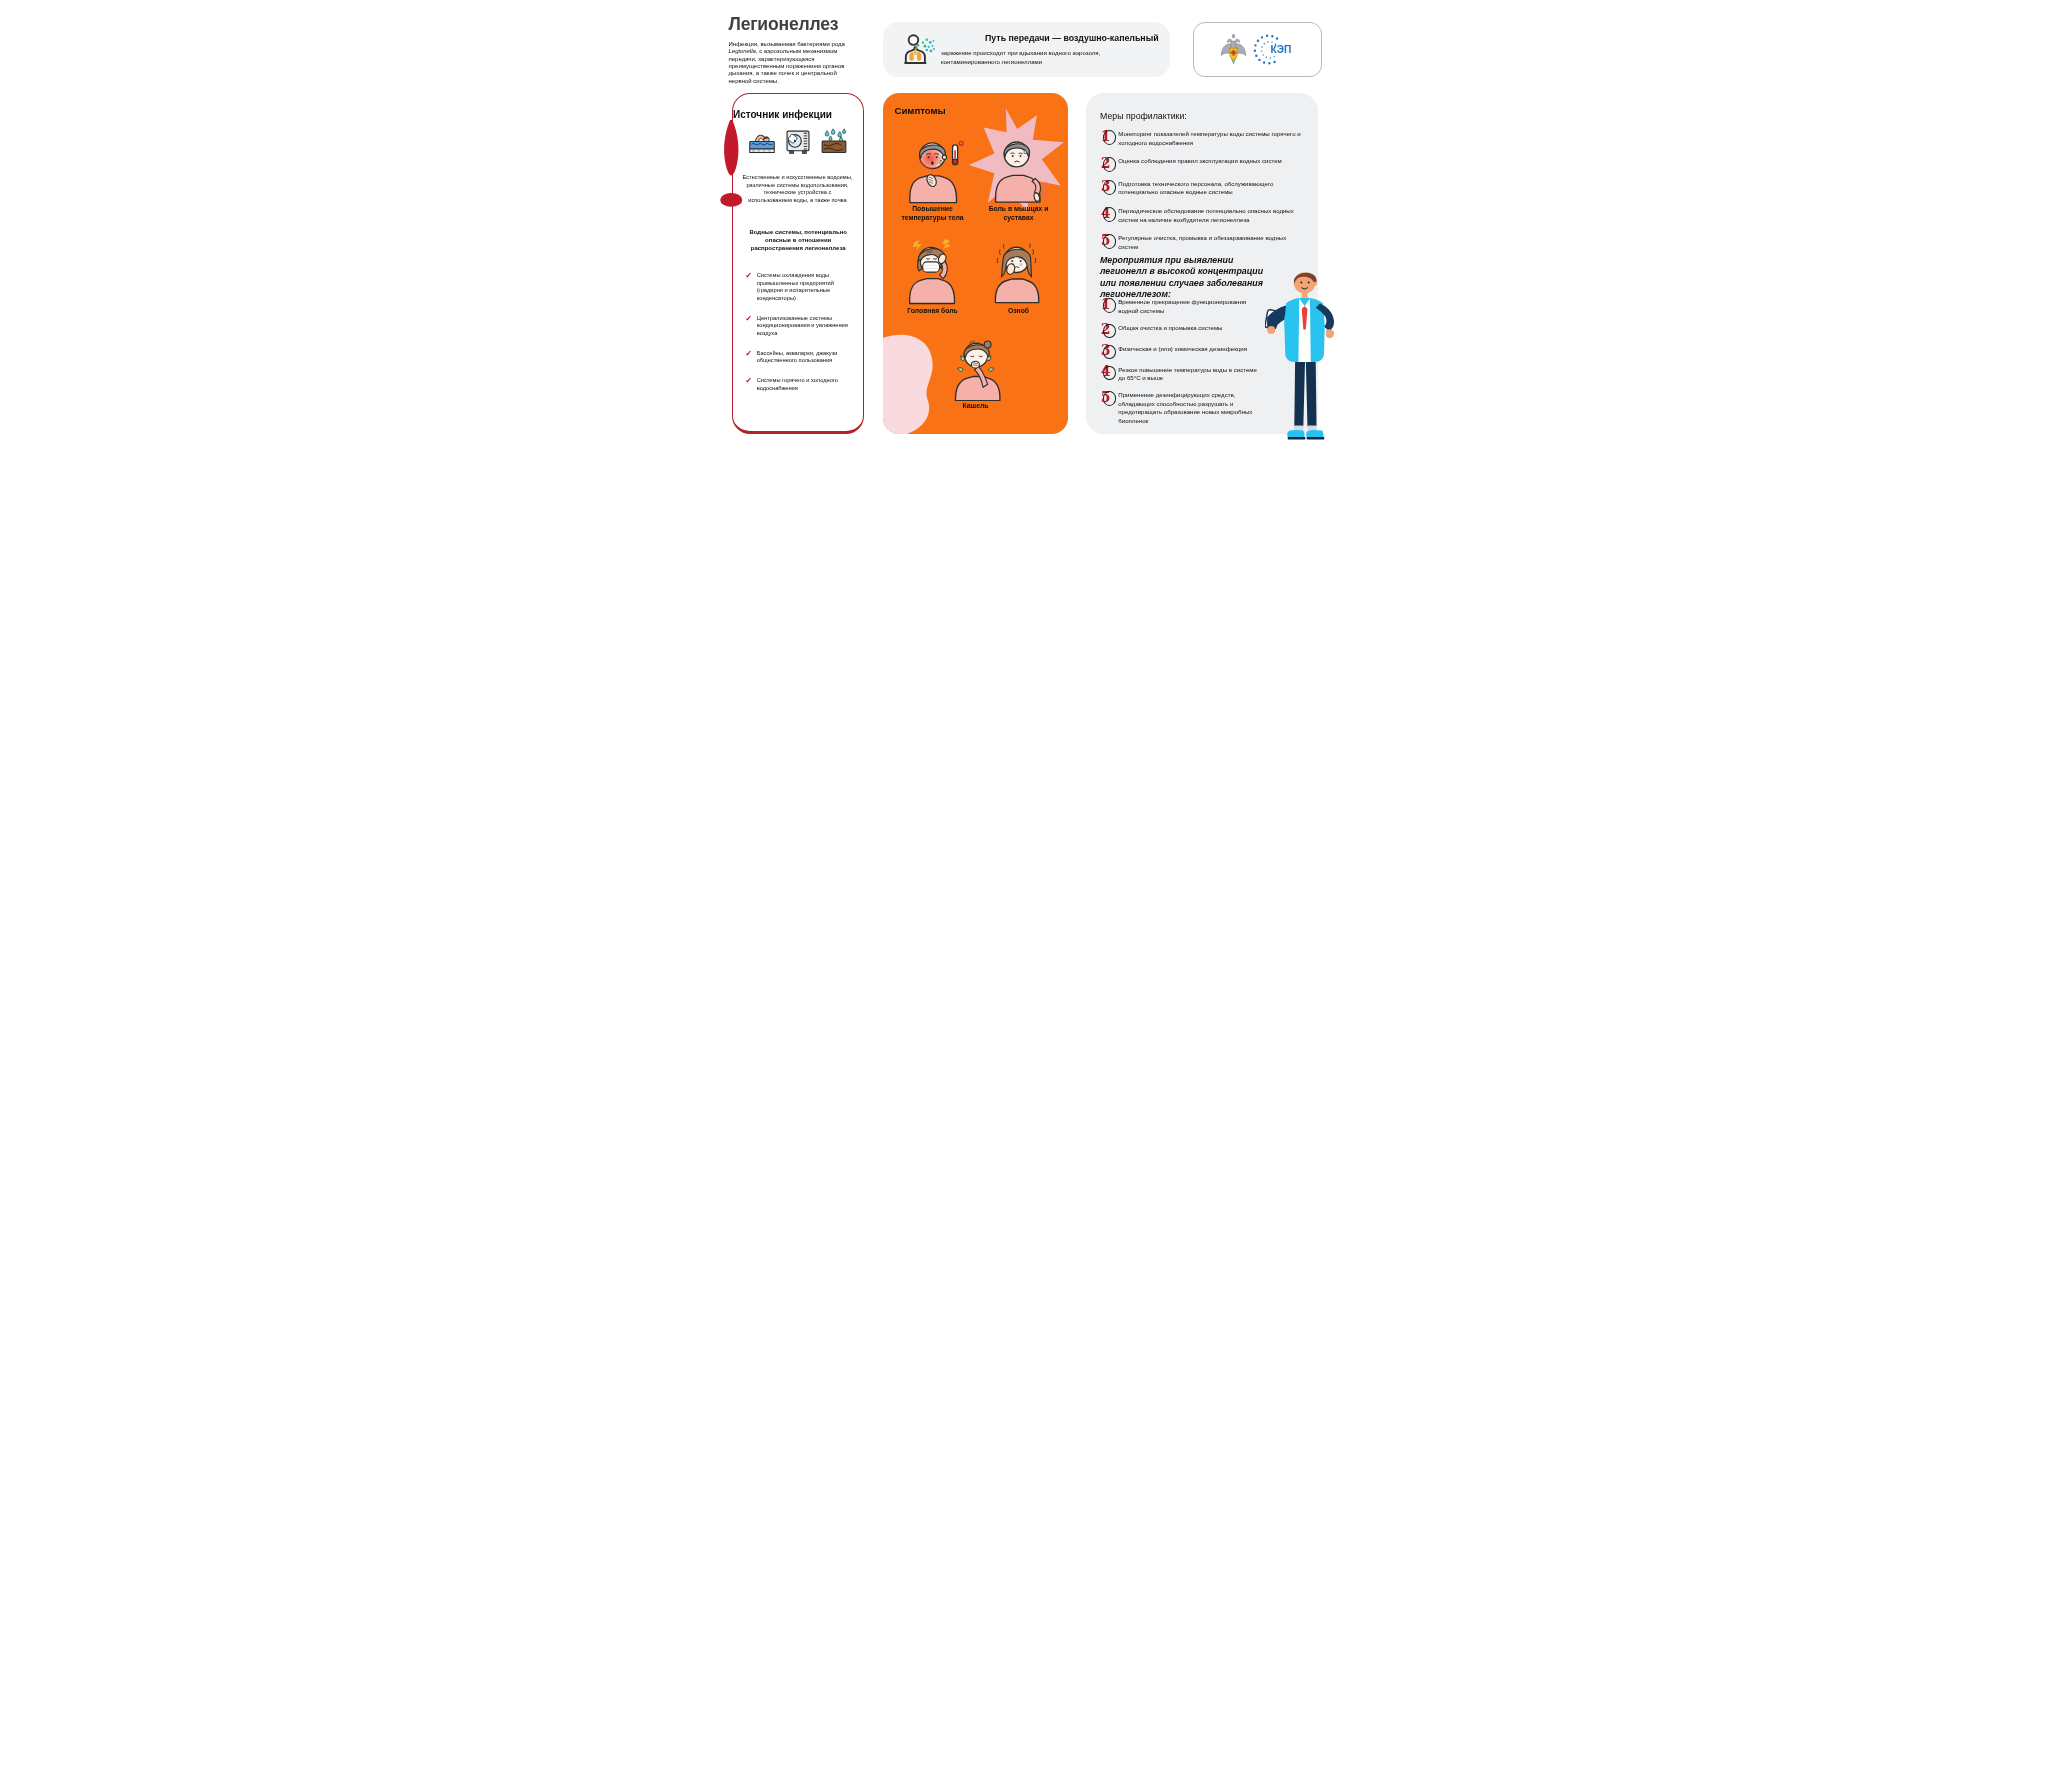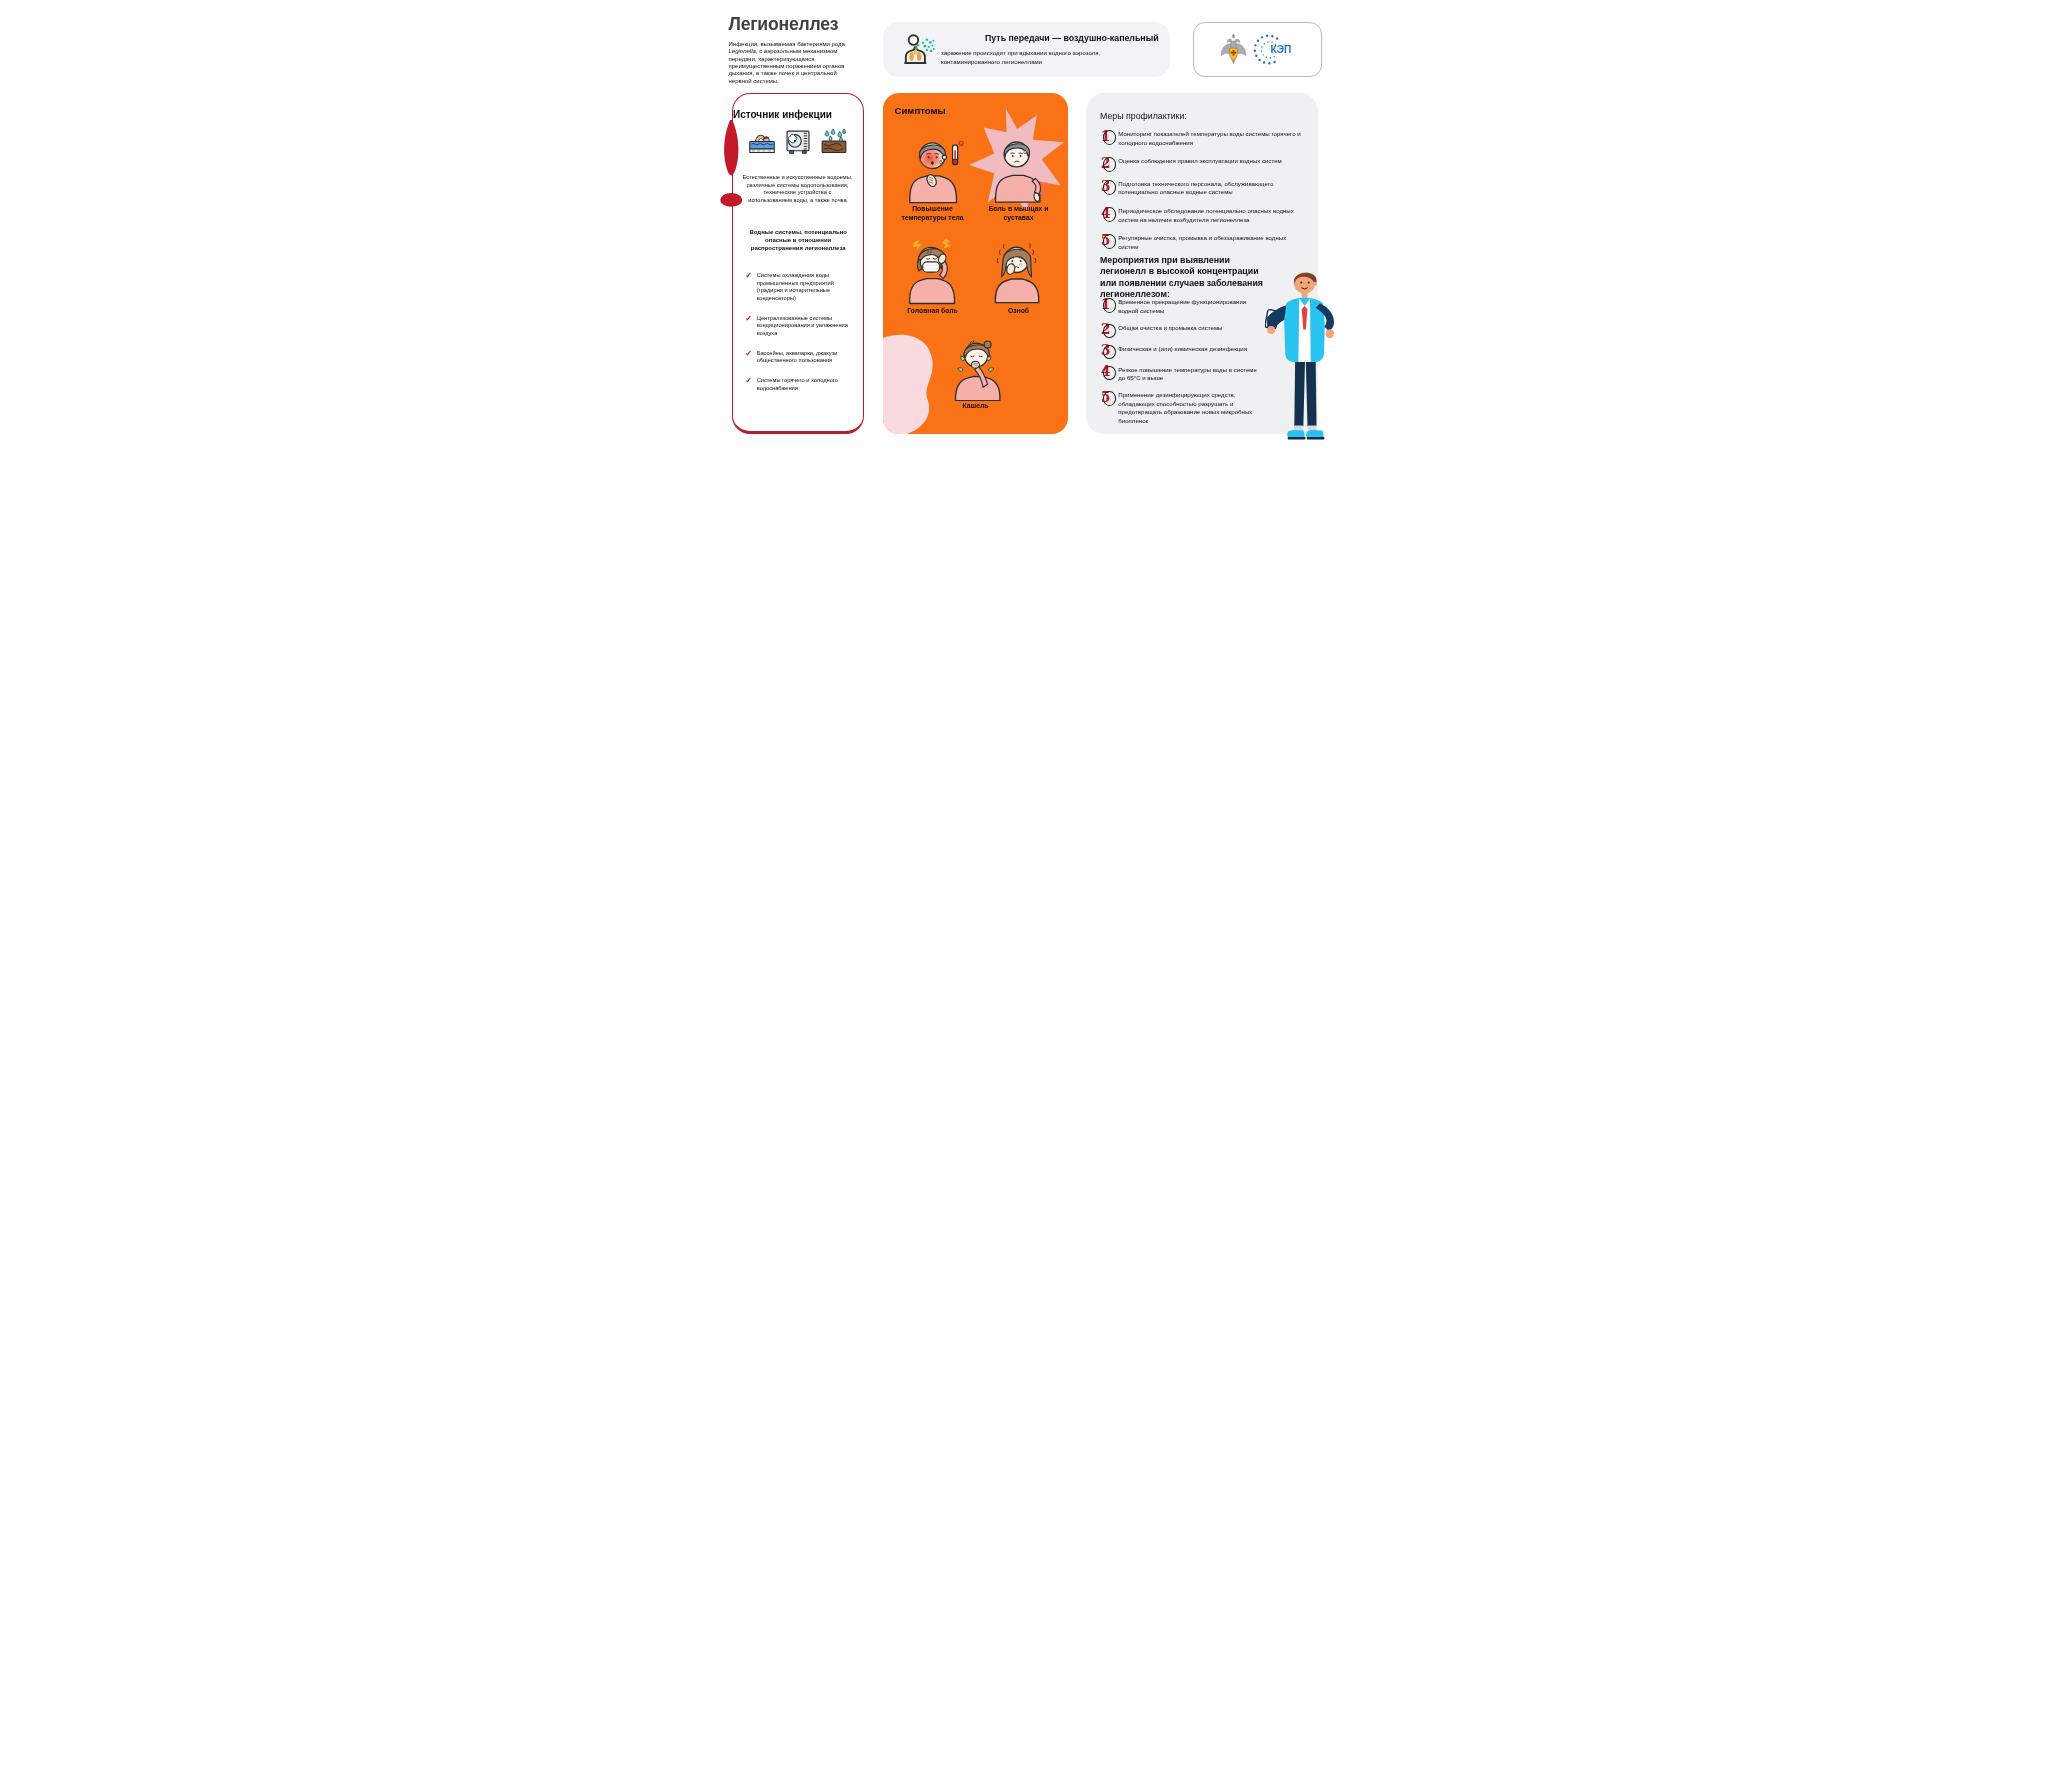--- a/index.html
+++ b/index.html
@@ -59,21 +59,21 @@
   .prevention-list { top:36px; width:207px; gap:8.6px; }
   .actions-list { top:204px; width:207px; gap:7px; }
   .num-item { display:flex; gap:5.3px; align-items:flex-start; }
   .num { position:relative; flex:none; width:14.7px; text-align:center; font-family:"DejaVu Serif", serif;
          font-weight:700; font-size:14px; line-height:1; color:#c01a26; }
   .num::after { content:""; position:absolute; left:4.5px; top:1.2px; width:11px; height:12.7px;
                 border:0.7px solid #1d1d1d; border-radius:50%; }
   .num-text { font-size:6.1px; line-height:1.42; padding-top:1.2px; }
   .prevention-list .num-text { width:184px; }
   .actions-list .num-text { width:142px; }
-  .actions-heading { position:absolute; left:14px; top:162px; width:177px; font-size:8.8px; font-weight:800; line-height:1.28; }
+  .actions-heading { position:absolute; left:14px; top:162px; width:177px; font-size:8.8px; font-weight:800; line-height:1.28;font-style:italic; }
 
   .man { left:559px; top:264px; width:73px; height:178px; z-index:6; }
 </style>
 </head>
 <body>
 
 <div id="poster">
 
   <div class="abs main-title">Легионеллез</div>
   <div class="abs intro">

